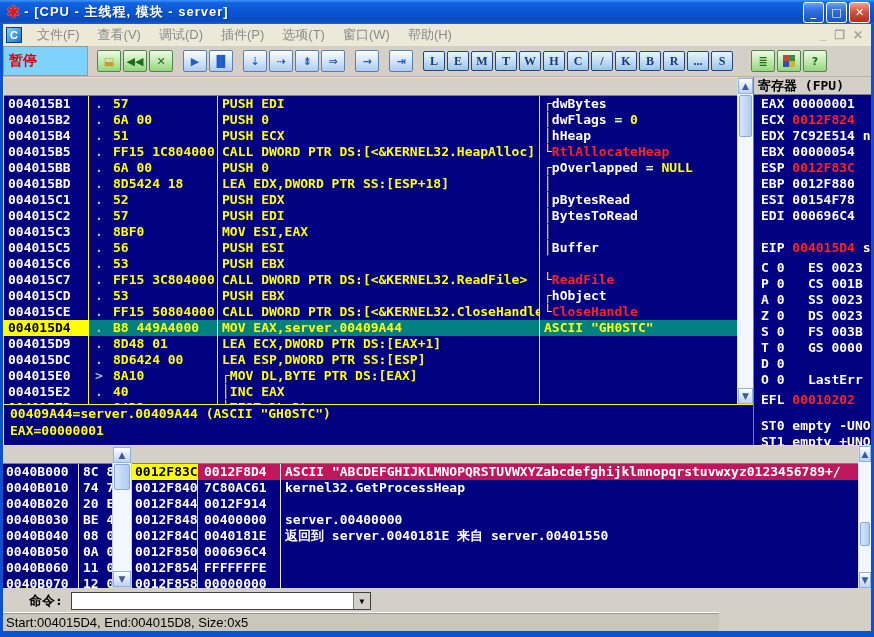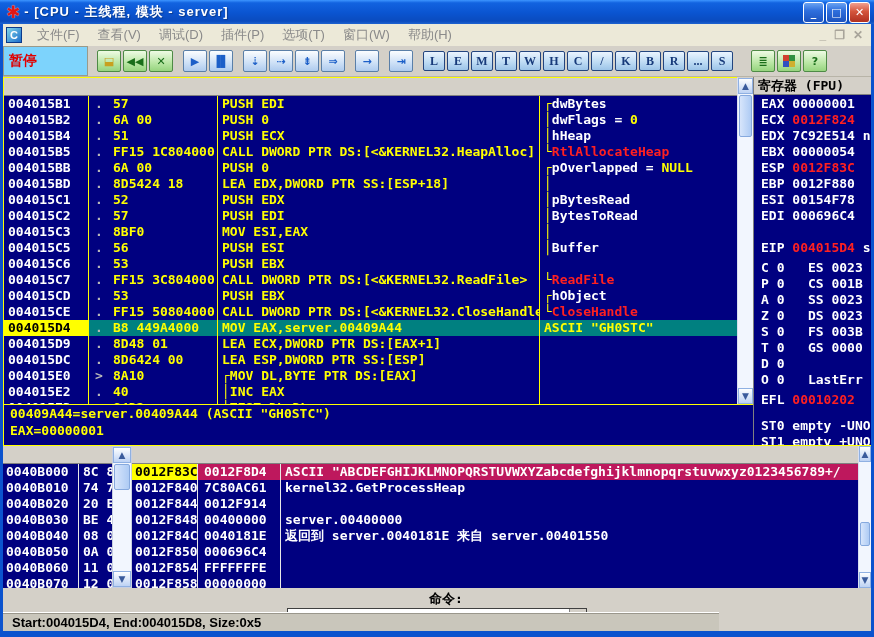--- a/index.html
+++ b/index.html
@@ -90,29 +90,29 @@
   
   .stack { left:132px; top:446px; width:726px; height:142px; }
   .stack .ca  { width:66px; color:#fff; padding-left:3px; border-right:1px solid #E8E8E8; }
   .stack .cv  { width:83px; color:#fff; padding-left:6px; border-right:1px solid #E8E8E8; }
   .stack .cc  { flex:1; color:#fff; padding-left:4px; }
   .srow.sel .ca { background:#FFFF00; color:#000; }
   .srow.sel .cv, .srow.sel .cc { background:#be185d; }
 
   
   .cmdbar { position:absolute; left:3px; top:590px; width:868px; height:22px; background:#D4D0C8;
-    display:flex; align-items:center; font-size:13px; font-weight:bold;flex-direction:column; }
+    display:flex; align-items:center; font-size:13px; font-weight:bold; }
   .cmd-label { padding:0 8px 0 26px; color:#000; }
   .combo { width:300px; height:18px; background:#fff; border:1px solid #404040; display:flex; }
   .combo input { flex:1; border:0; outline:none; font:12px "DejaVu Sans Mono", monospace; padding:0 3px; }
   .combo .drop { width:17px; background:#D4D0C8; border-left:1px solid #808080; color:#000;
     font-size:8px; display:flex; align-items:center; justify-content:center; }
   .statusbar { position:absolute; left:3px; top:612px; width:716px; height:19px; background:#C9C6BB;
     border-top:1px solid #fff; box-shadow:inset 0 1px 0 #9a978c; color:#000;
-    font-family:"Liberation Sans", sans-serif; font-size:13px; display:flex; align-items:center; padding-left:9px;font-weight:bold; }
+    font-family:"Liberation Sans", sans-serif; font-size:13px; display:flex; align-items:center; padding-left:3px; }
 
   .winborder { position:absolute; background:#0B53CE; }
   .wb-l { left:0; top:24px; width:3px; height:613px; }
   .wb-r { right:0; top:24px; width:3px; height:613px; }
   .wb-b { left:0; top:631px; width:874px; height:6px; }
 </style>
 </head>
 <body>
 
 <div class="window">

